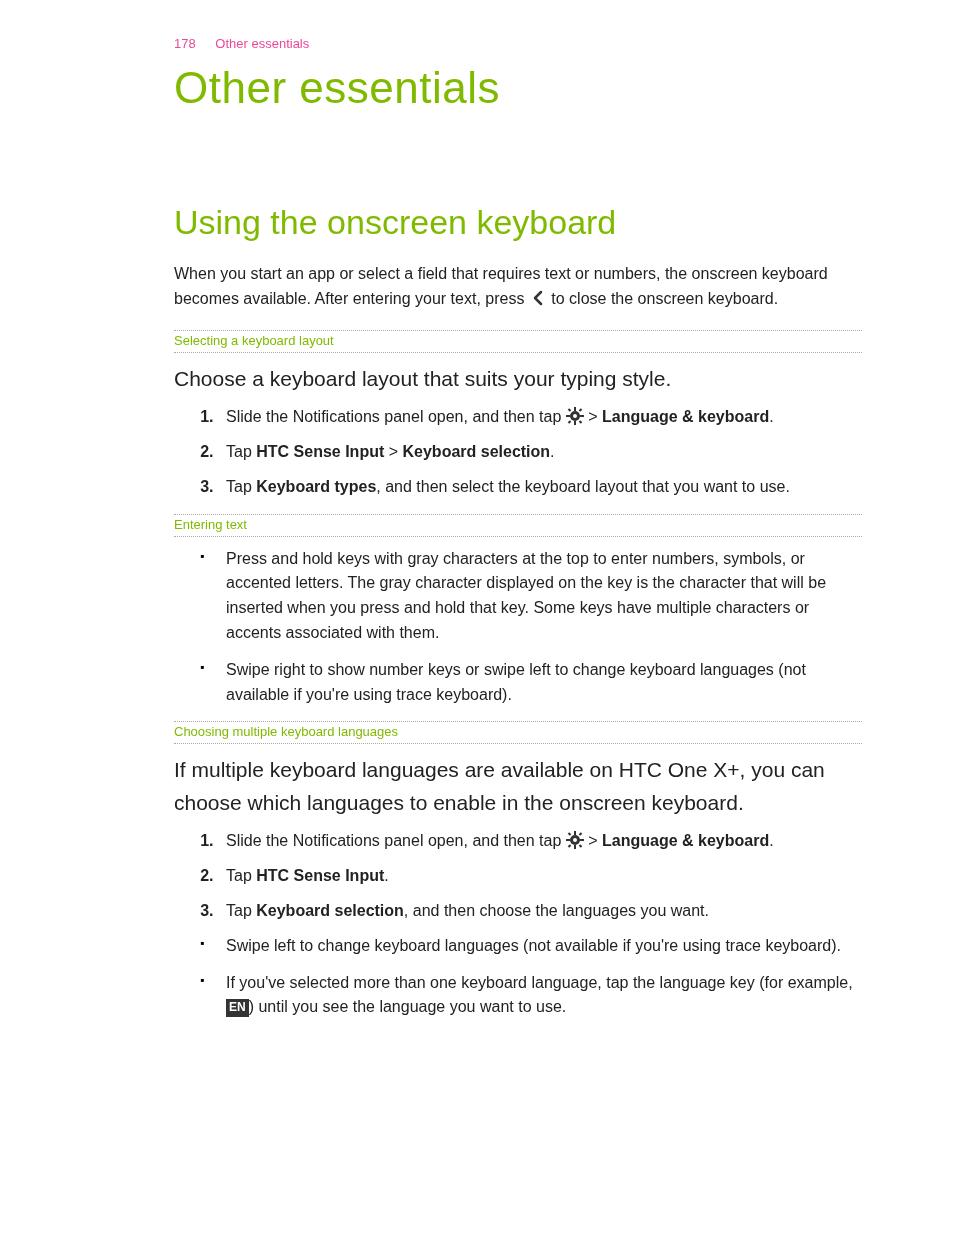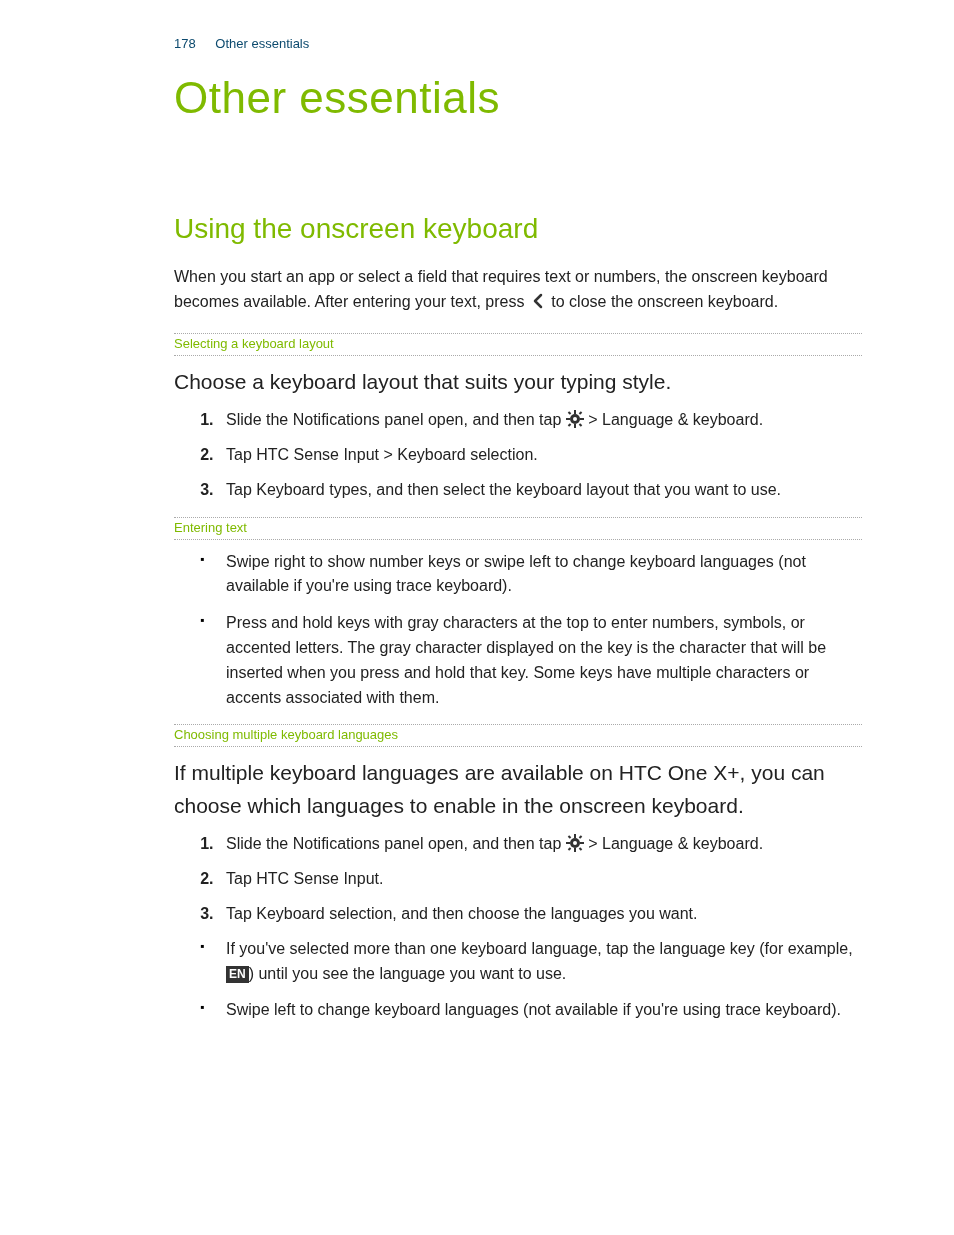--- a/index.html
+++ b/index.html
@@ -11,35 +11,35 @@
   }
   .page {
     width: 954px;
     min-height: 1235px;
     box-sizing: border-box;
     padding: 36px 92px 70px 174px;
     position: relative;
   }
   .header-line {
     font-size: 13px;
-    color: #0c4a6e;
-    margin-bottom: 22px;
+    color: #ec4899;
+    margin-bottom: 12px;
   }
   .header-line .pnum { margin-right: 16px; }
   h1.chapter {
     color: #7fba00;
     font-weight: 300;
     font-size: 44px;
     margin: 0 0 90px 0;
     letter-spacing: 0.5px;
   }
   h2.section {
     color: #7fba00;
     font-weight: 400;
-    font-size: 28px;
+    font-size: 34px;
     margin: 0 0 20px 0;
   }
   .intro {
     font-size: 16px;
     line-height: 1.55;
     margin: 0 0 18px 0;
   }
   .sub-block {
     border-top: 1px dotted #aaa;
     border-bottom: 1px dotted #aaa;
@@ -81,21 +81,21 @@
     margin-bottom: 12px;
   }
   ul.bullets > li::before {
     content: "▪";
     position: absolute;
     left: -18px;
     top: 0;
     font-size: 12px;
     color: #000;
   }
-  .bold { font-weight: 400; }
+  .bold { font-weight: 700; }
   .inline-icon {
     display: inline-block;
     vertical-align: -3px;
     width: 18px;
     height: 18px;
   }
   .inline-icon.dark {
     background: #333;
     color: #fff;
   }
@@ -165,22 +165,22 @@
     </li>
     <li>
       <span>Tap </span><span class="bold">Keyboard types</span><span>, and then select the keyboard layout that you want to use.</span>
     </li>
   </ol>
 
   <div class="sub-block">
     <p class="sub-title">Entering text</p>
   </div>
   <ul class="bullets">
+    <li>Press and hold keys with gray characters at the top to enter numbers, symbols, or accented letters. The gray character displayed on the key is the character that will be inserted when you press and hold that key. Some keys have multiple characters or accents associated with them.</li>
     <li>Swipe right to show number keys or swipe left to change keyboard languages (not available if you're using trace keyboard).</li>
-    <li>Press and hold keys with gray characters at the top to enter numbers, symbols, or accented letters. The gray character displayed on the key is the character that will be inserted when you press and hold that key. Some keys have multiple characters or accents associated with them.</li>
   </ul>
 
   <div class="sub-block">
     <p class="sub-title">Choosing multiple keyboard languages</p>
   </div>
   <p class="body-text">If multiple keyboard languages are available on HTC One X+, you can choose which languages to enable in the onscreen keyboard.</p>
   <ol class="numbered">
     <li>
       <span>Slide the Notifications panel open, and then tap </span>
       <span class="inline-icon">
@@ -204,19 +204,19 @@
     </li>
     <li>
       <span>Tap </span><span class="bold">HTC Sense Input</span><span>.</span>
     </li>
     <li>
       <span>Tap </span><span class="bold">Keyboard selection</span><span>, and then choose the languages you want.</span>
     </li>
   </ol>
 
   <ul class="bullets">
+    <li>Swipe left to change keyboard languages (not available if you're using trace keyboard).</li>
     <li>
       <span>If you've selected more than one keyboard language, tap the language key (for example, </span><span class="en-key">EN</span><span>) until you see the language you want to use.</span>
     </li>
-    <li>Swipe left to change keyboard languages (not available if you're using trace keyboard).</li>
   </ul>
 
 </div>
 
 </body></html>

